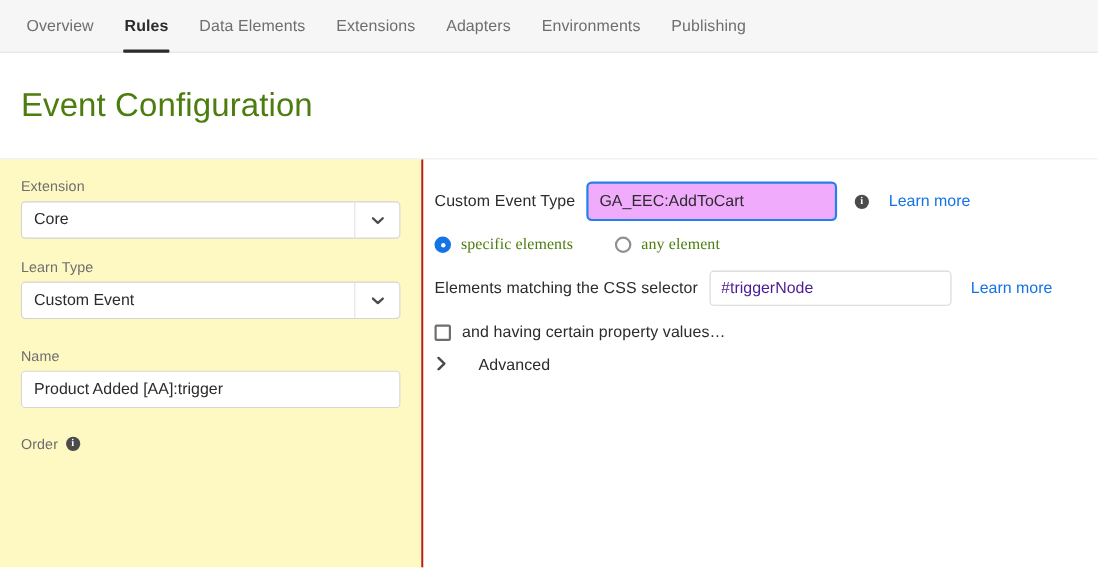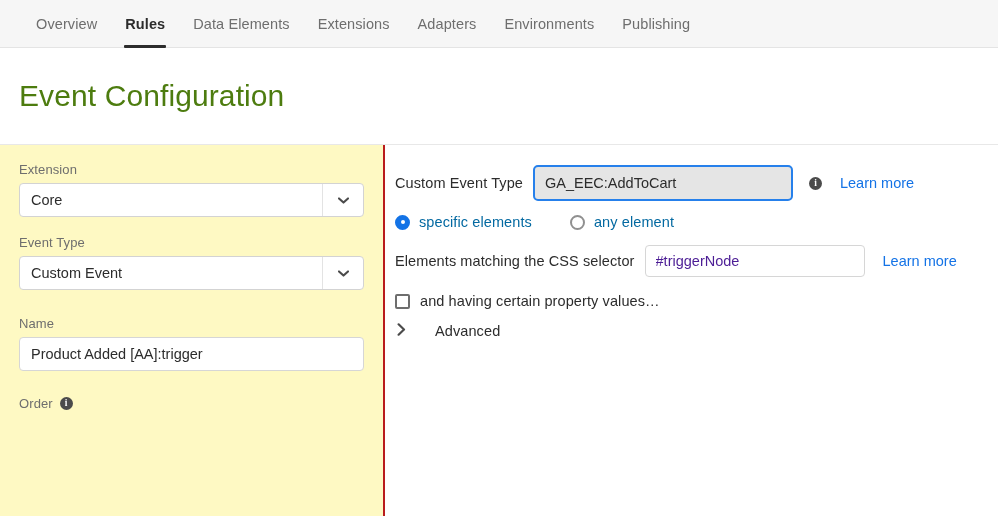--- a/index.html
+++ b/index.html
@@ -28,21 +28,21 @@
 
   
   .tabbar {
     position: relative;
     height: 48px;
     flex: 0 0 48px;
     background: #f6f6f6;
     border-bottom: 1px solid #e4e4e4;
     display: flex;
     align-items: flex-start;
-    padding-left: 22px;
+    padding-left: 10px;
   }
   .tab {
     position: relative;
     height: 48px;
     display: flex;
     align-items: center;
     padding: 0 14px;
     font-size: 14.5px;
     color: #6e6e6e;
     letter-spacing: 0.1px;
@@ -205,28 +205,28 @@
 
   .inline-label {
     font-size: 14.5px;
     color: #2c2c2c;
     margin-right: 10px;
     white-space: nowrap;
     letter-spacing: 0.1px;
   }
 
   .focused-input {
-    width: 260px;
+    width: 228px;
     height: 36px;
     border: 2px solid #2680eb;
     border-radius: 5px;
     padding: 0 10px;
     font-size: 14.5px;
     color: #2c2c2c;
-    background: #e5e5e5;
+    background: #f0abfc;
     font-family: "Liberation Sans", sans-serif;
     outline: none;
   }
 
   .selector-input {
     width: 220px;
     height: 32px;
     border: 1px solid #d6d6d6;
     border-radius: 4px;
     padding: 0 10px;
@@ -271,21 +271,21 @@
     background: #1473e6;
   }
   .radio-item.checked .radio-dot::after {
     content: "";
     position: absolute;
     left: 3.5px; top: 3.5px;
     width: 4px; height: 4px;
     border-radius: 50%;
     background: #ffffff;
   }
-  .radio-label { font-size: 14.5px; color: #0369a1; letter-spacing: 0.1px; }
+  .radio-label { font-size: 14.5px; color: #4d7c0f; letter-spacing: 0.1px; font-family: Liberation Serif, serif; }
 
   
   .check-item { display: flex; align-items: center; cursor: pointer; }
   .check-box {
     width: 15px; height: 15px;
     border: 2px solid #6e6e6e;
     border-radius: 2px;
     background: #ffffff;
     margin-right: 10px;
     flex: 0 0 15px;
@@ -344,21 +344,21 @@
           <svg class="chev" viewBox="0 0 11 7">
               <path d="M1 1.4 L5.5 5.6 L10 1.4"></path>
             </svg>
         </div>
       </div>
 
 
       <div class="gap-18"></div>
 
       <div class="field-label">
-        <span>Event Type</span>
+        <span>Learn Type</span>
       </div>
       <div class="select">
         <div class="select-value">Custom Event</div>
         <div class="select-arrow">
           <svg class="chev" viewBox="0 0 11 7">
               <path d="M1 1.4 L5.5 5.6 L10 1.4"></path>
             </svg>
         </div>
       </div>
 

